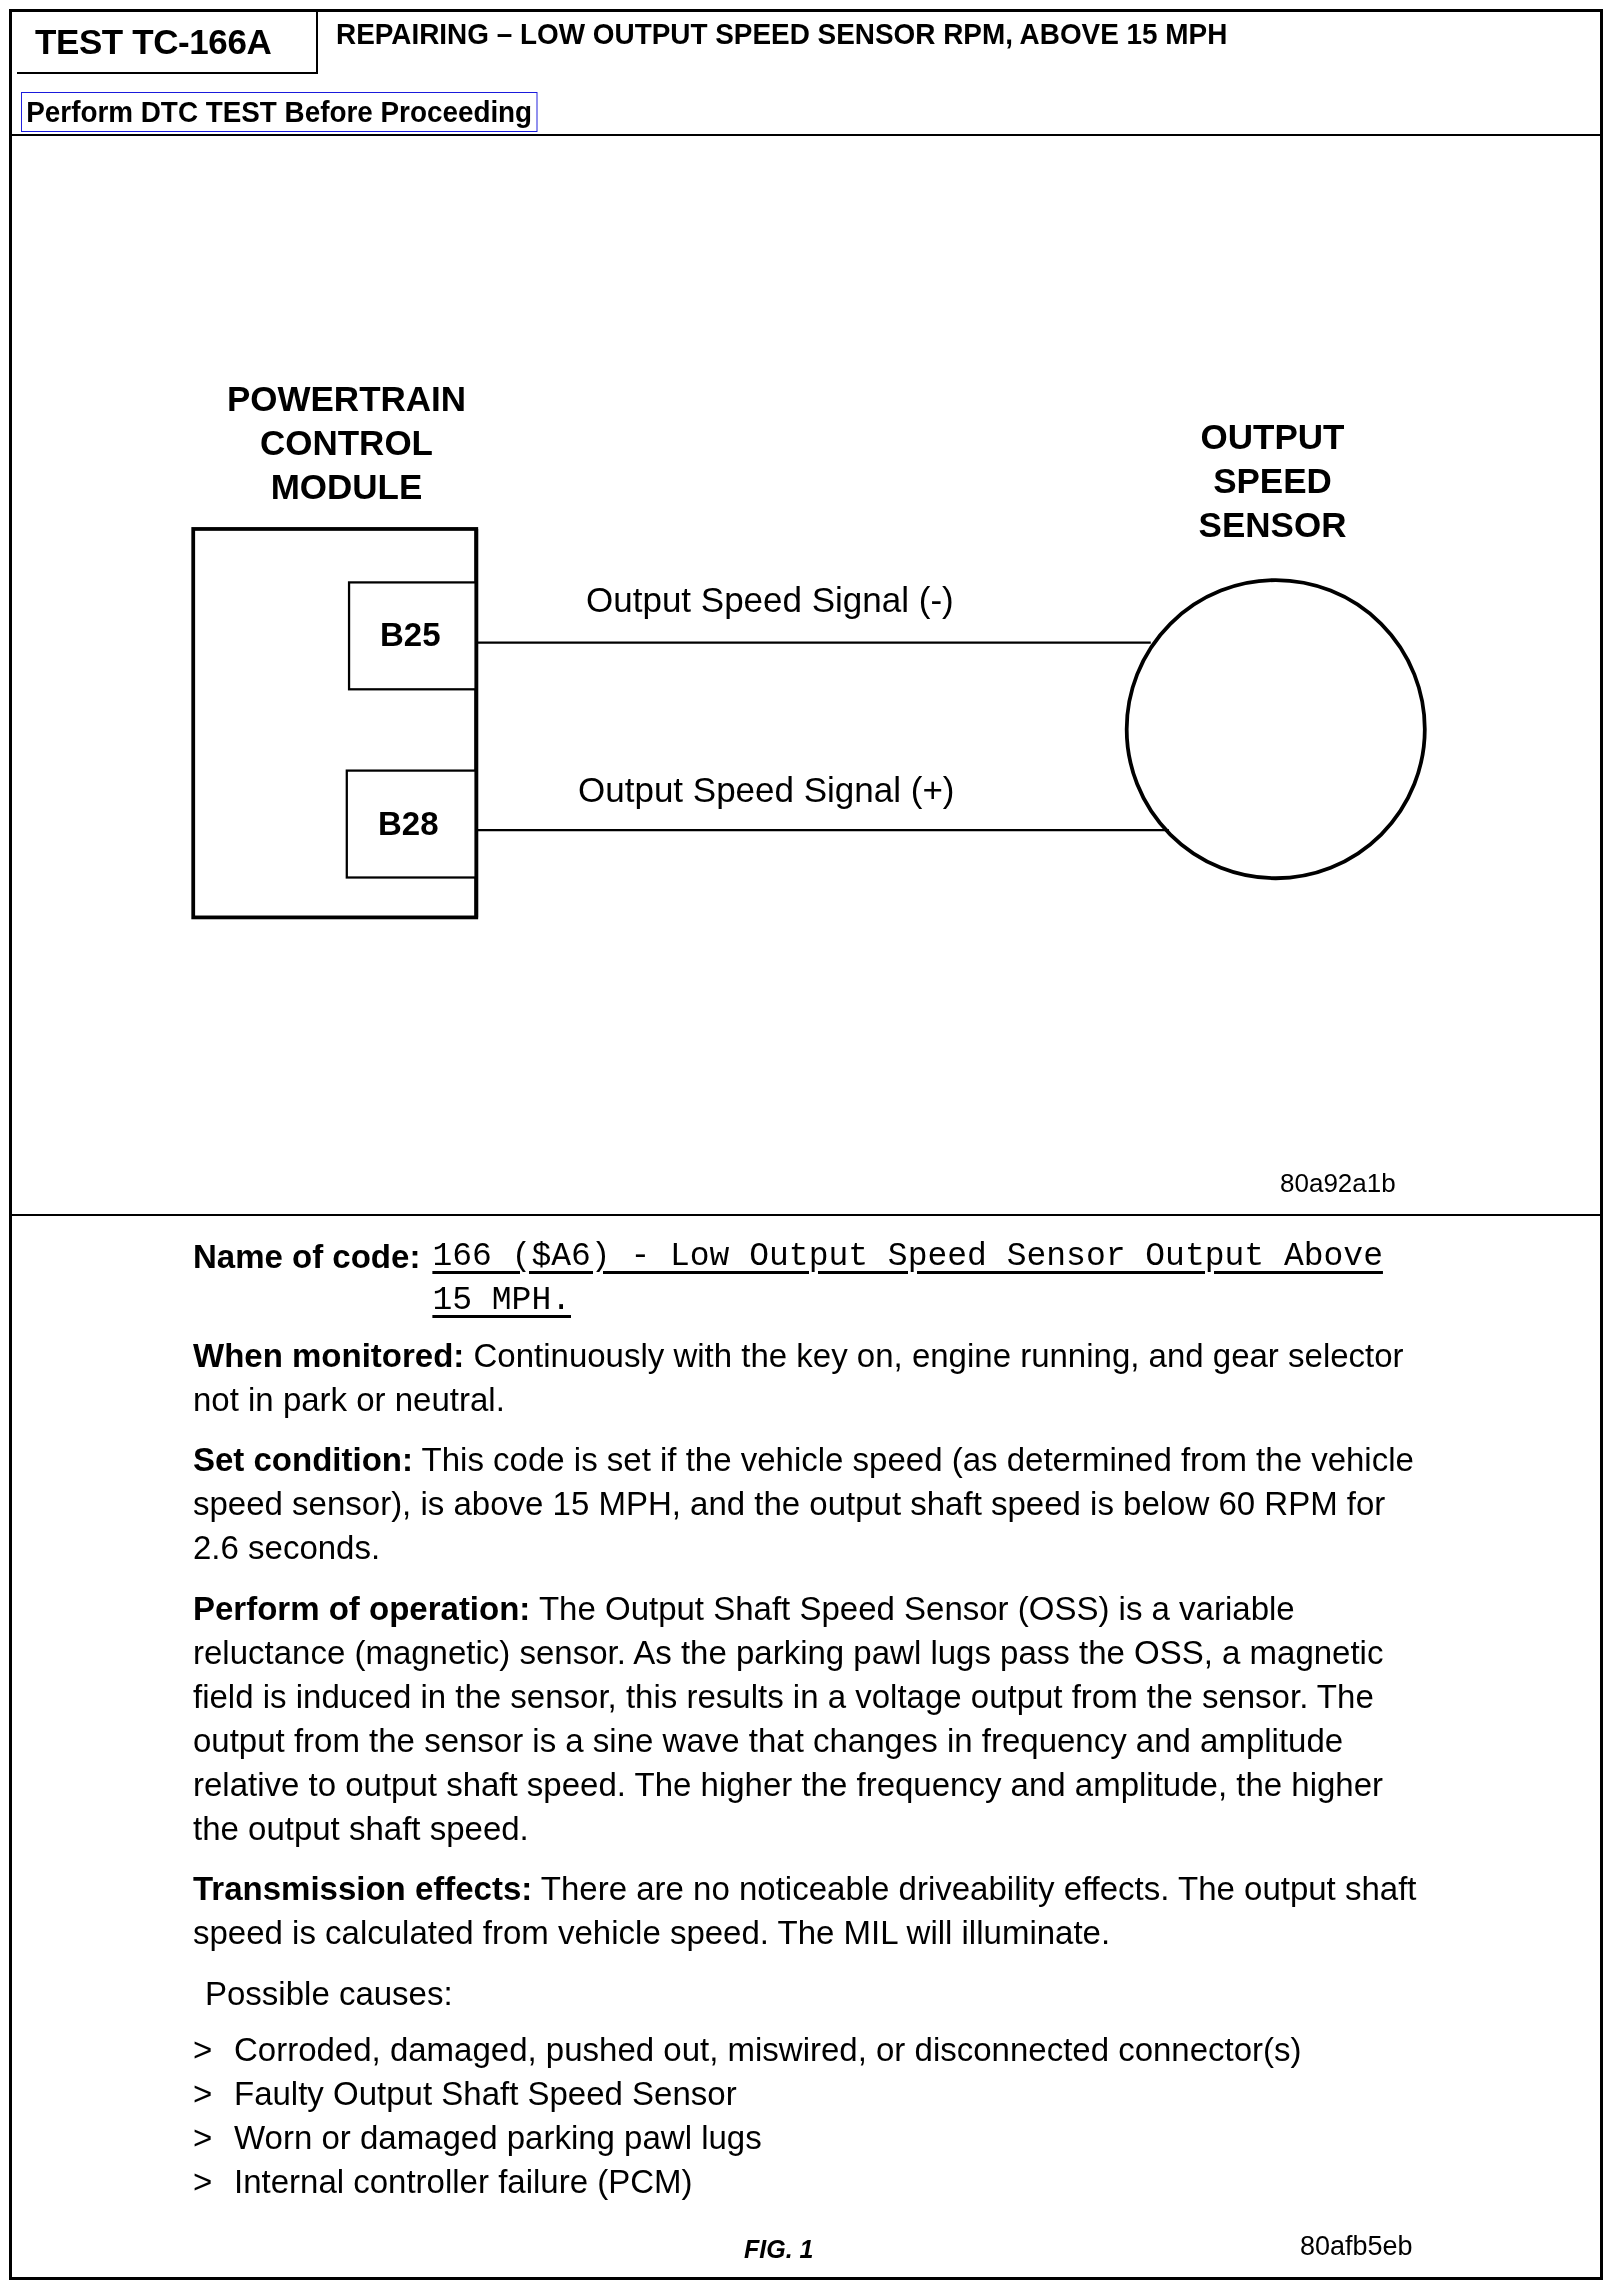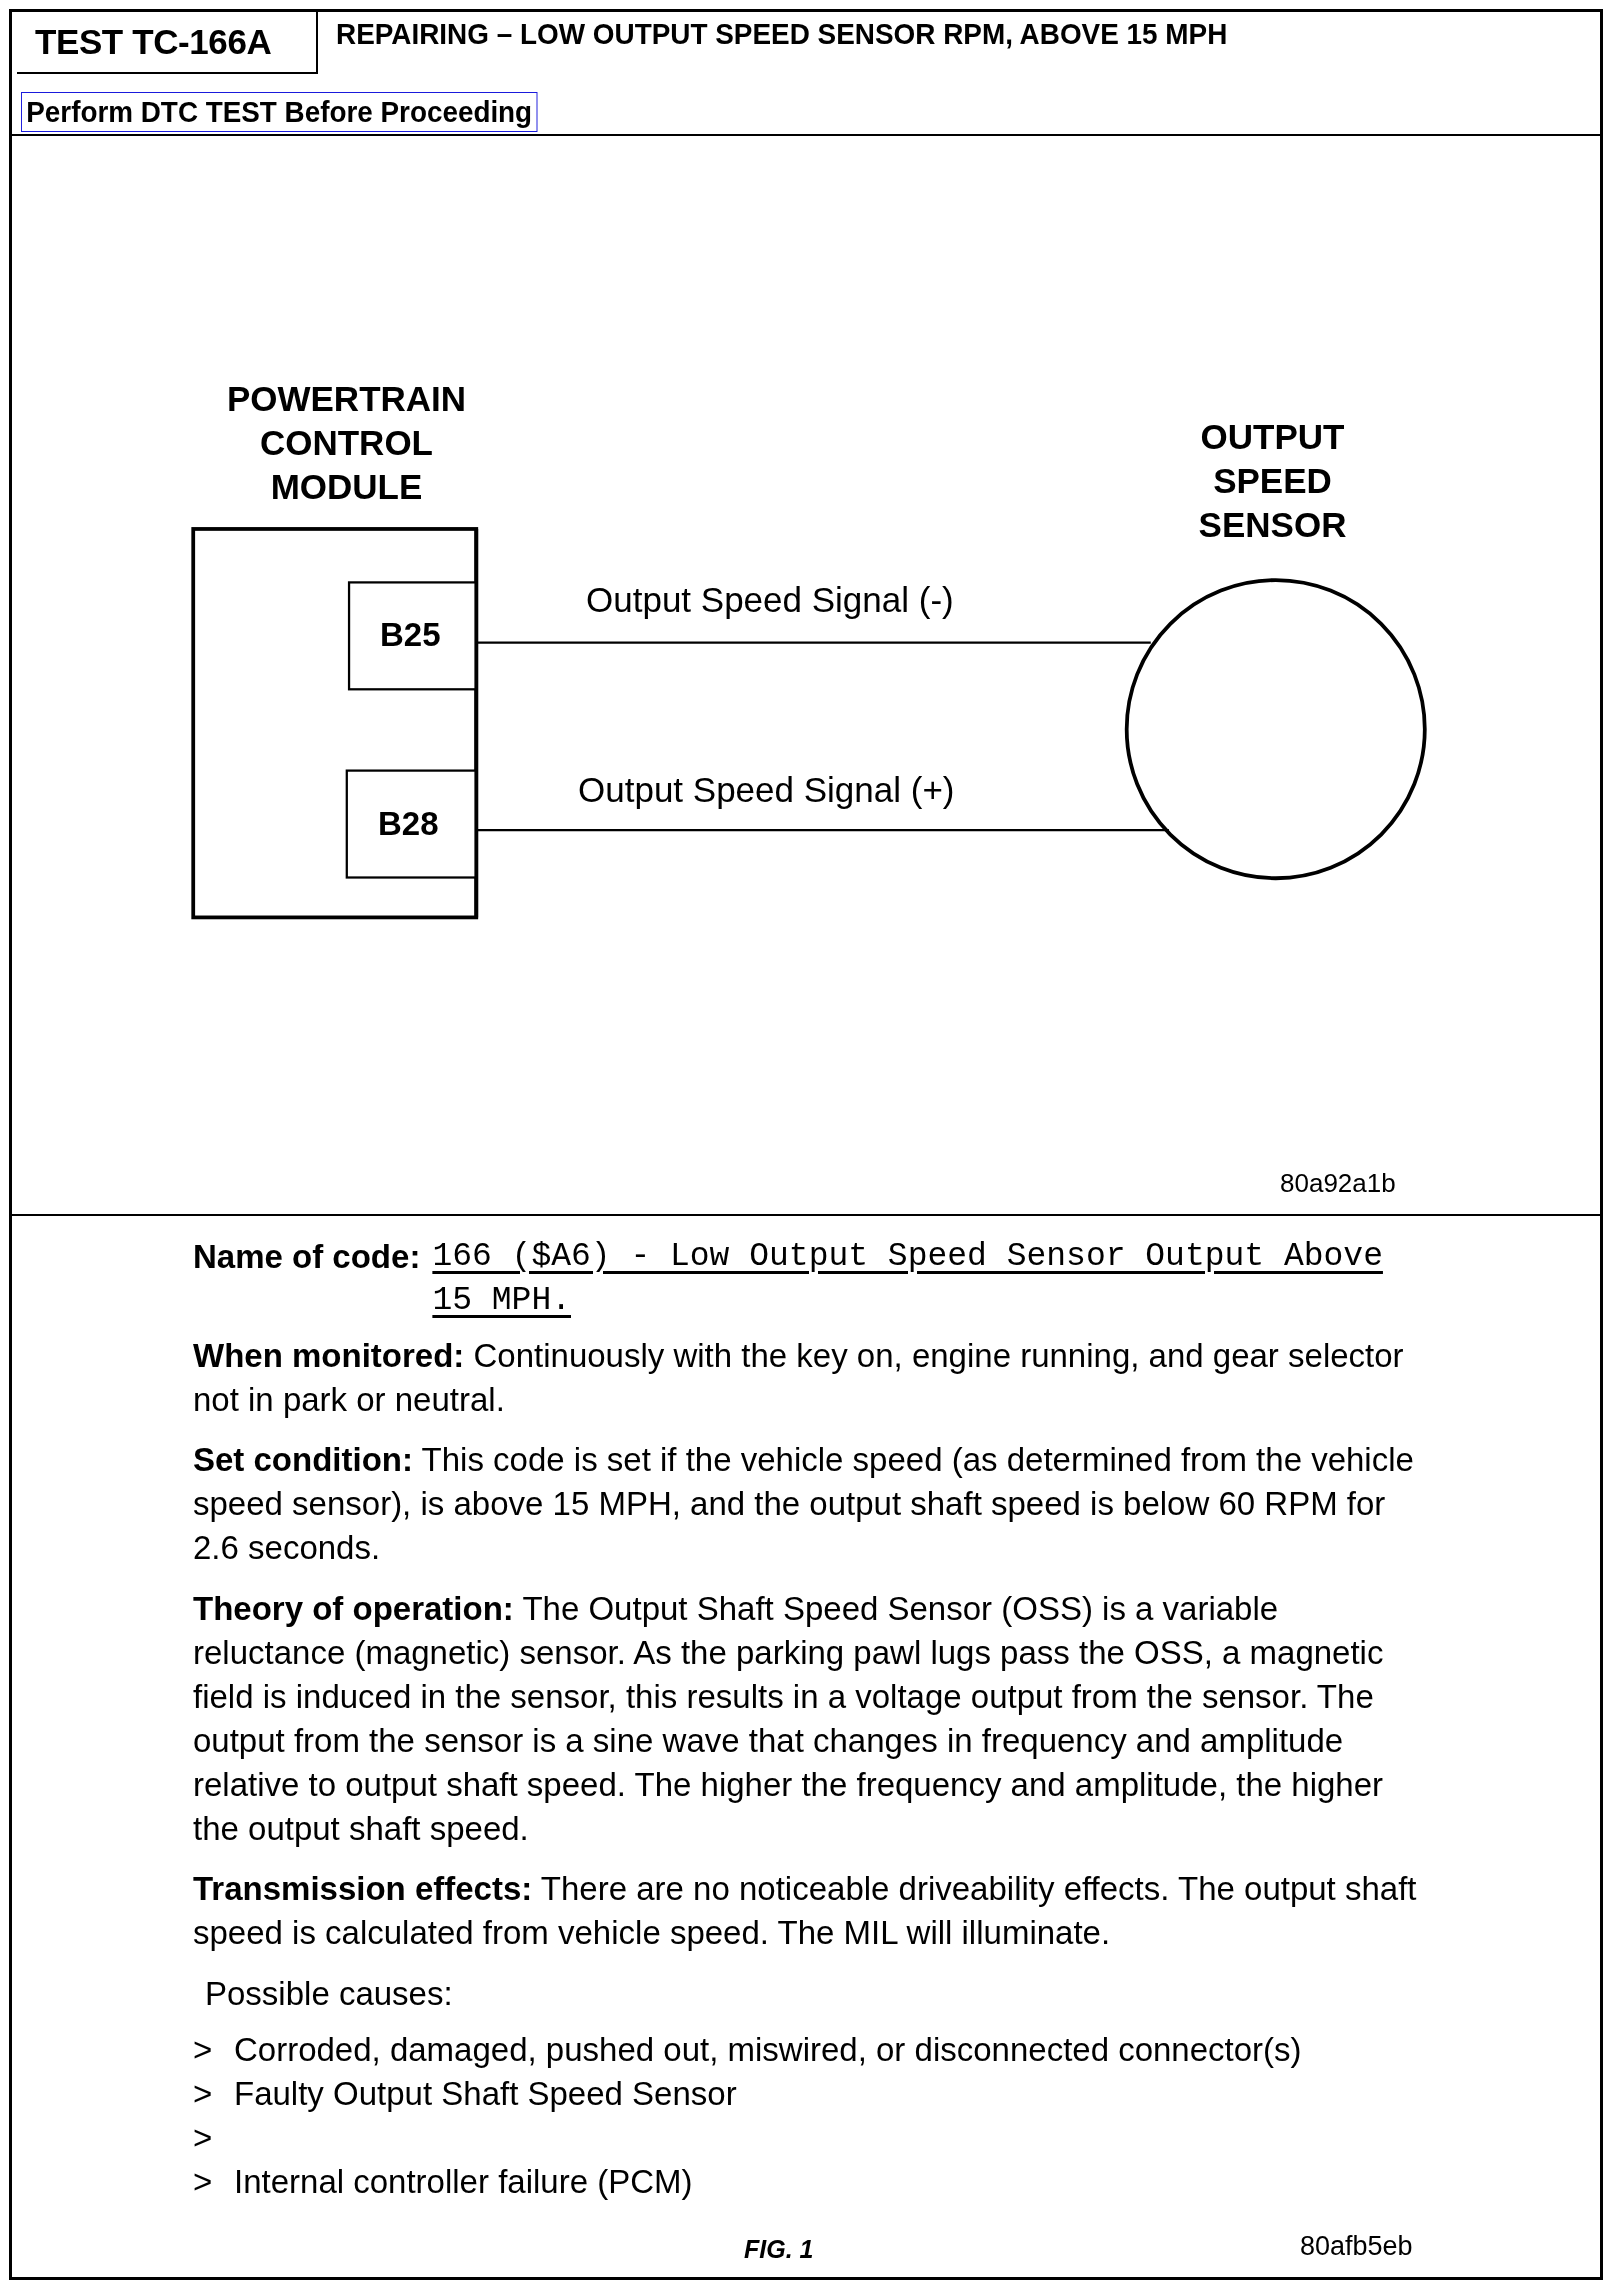--- a/index.html
+++ b/index.html
@@ -90,39 +90,40 @@
   </div>
   <p class="para">
     <b>When monitored:</b>
     <span>Continuously with the key on, engine running, and gear selector not in park or neutral.</span>
   </p>
   <p class="para">
     <b>Set condition:</b>
     <span>This code is set if the vehicle speed (as determined from the vehicle speed sensor), is above 15 MPH, and the output shaft speed is below 60 RPM for 2.6 seconds.</span>
   </p>
   <p class="para">
-    <b>Theory of operation:</b>
+    <b>Perform of operation:</b>
     <span>The Output Shaft Speed Sensor (OSS) is a variable reluctance (magnetic) sensor. As the parking pawl lugs pass the OSS, a magnetic field is induced in the sensor, this results in a voltage output from the sensor. The output from the sensor is a sine wave that changes in frequency and amplitude relative to output shaft speed. The higher the frequency and amplitude, the higher the output shaft speed.</span>
   </p>
   <p class="para">
     <b>Transmission effects:</b>
     <span>There are no noticeable driveability effects. The output shaft speed is calculated from vehicle speed. The MIL will illuminate.</span>
   </p>
   <p class="causes-title">Possible causes:</p>
   <div>
     <div class="cause">
       <span class="bullet">&gt;</span>
       <span>Corroded, damaged, pushed out, miswired, or disconnected connector(s)</span>
     </div>
     <div class="cause">
       <span class="bullet">&gt;</span>
       <span>Faulty Output Shaft Speed Sensor</span>
     </div>
     <div class="cause">
       <span class="bullet">&gt;</span>
+      <span>Worn or damaged parking pawl lugs</span>
     </div>
     <div class="cause">
       <span class="bullet">&gt;</span>
       <span>Internal controller failure (PCM)</span>
     </div>
   </div>
 </div>
 
 <div class="footer-fig">FIG. 1</div>
 <div class="footer-id">80afb5eb</div>

